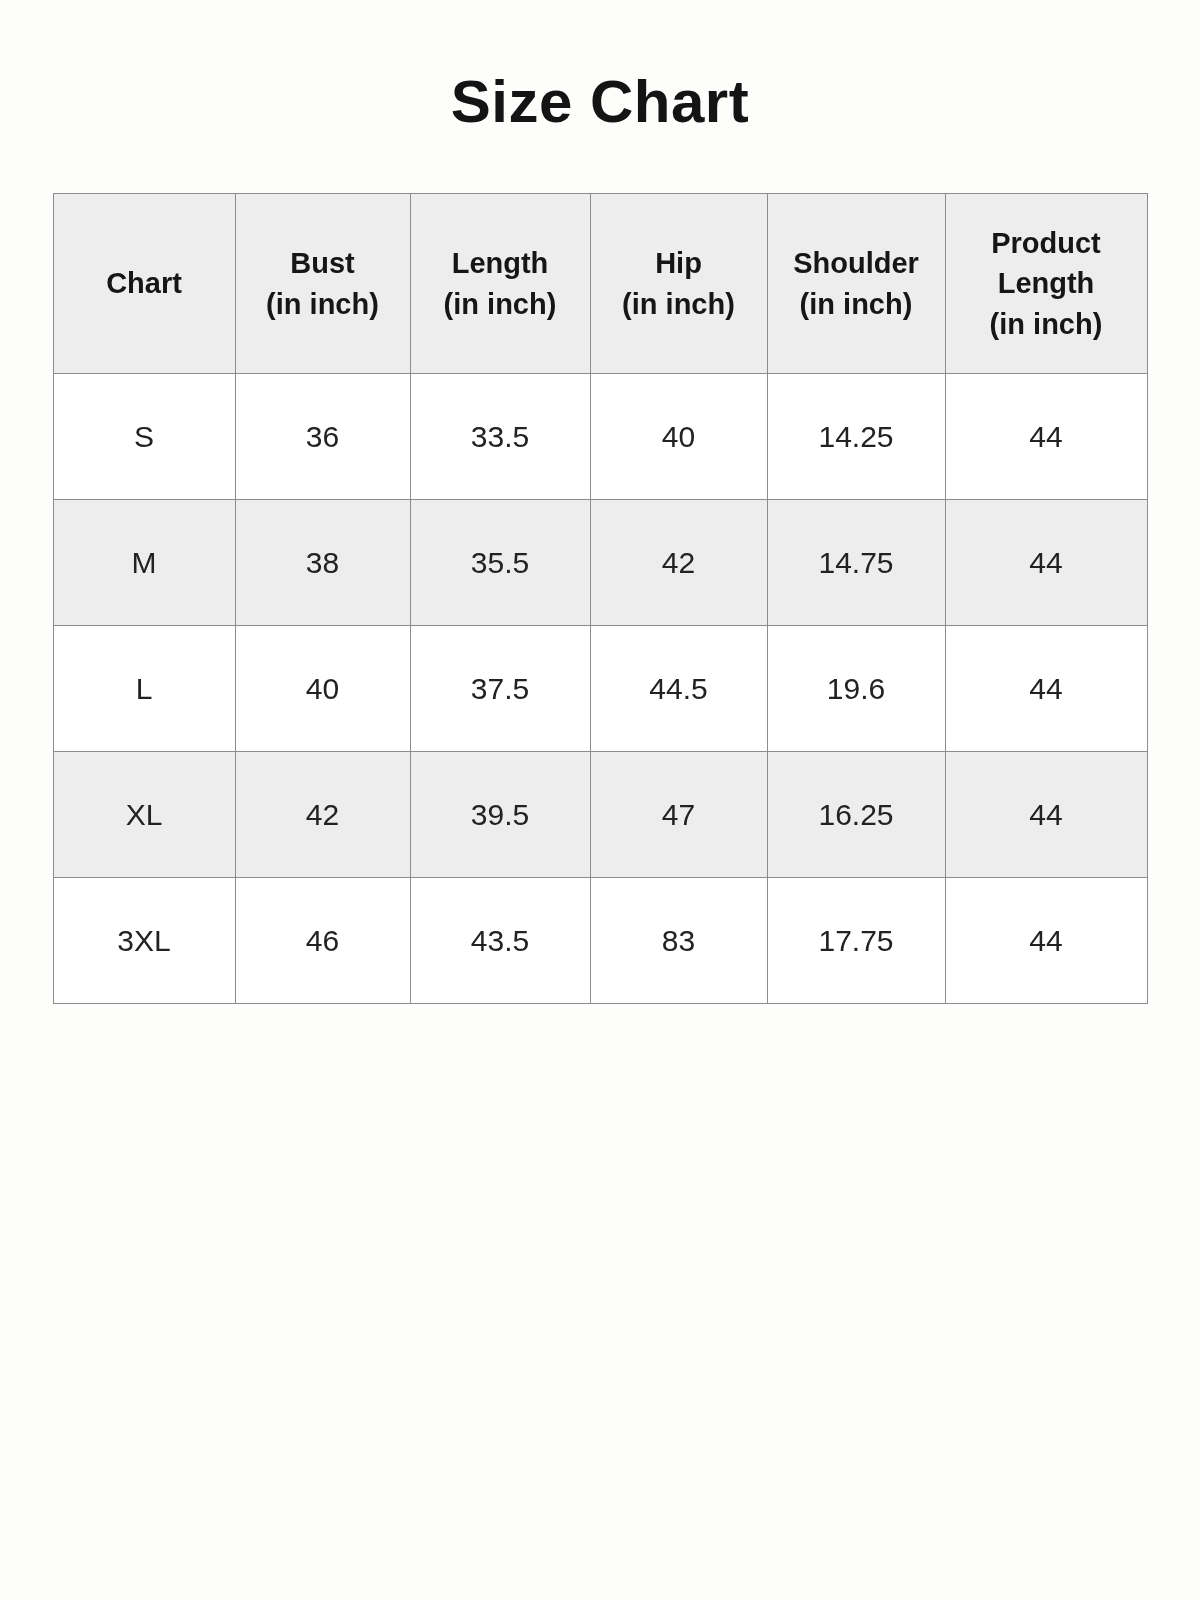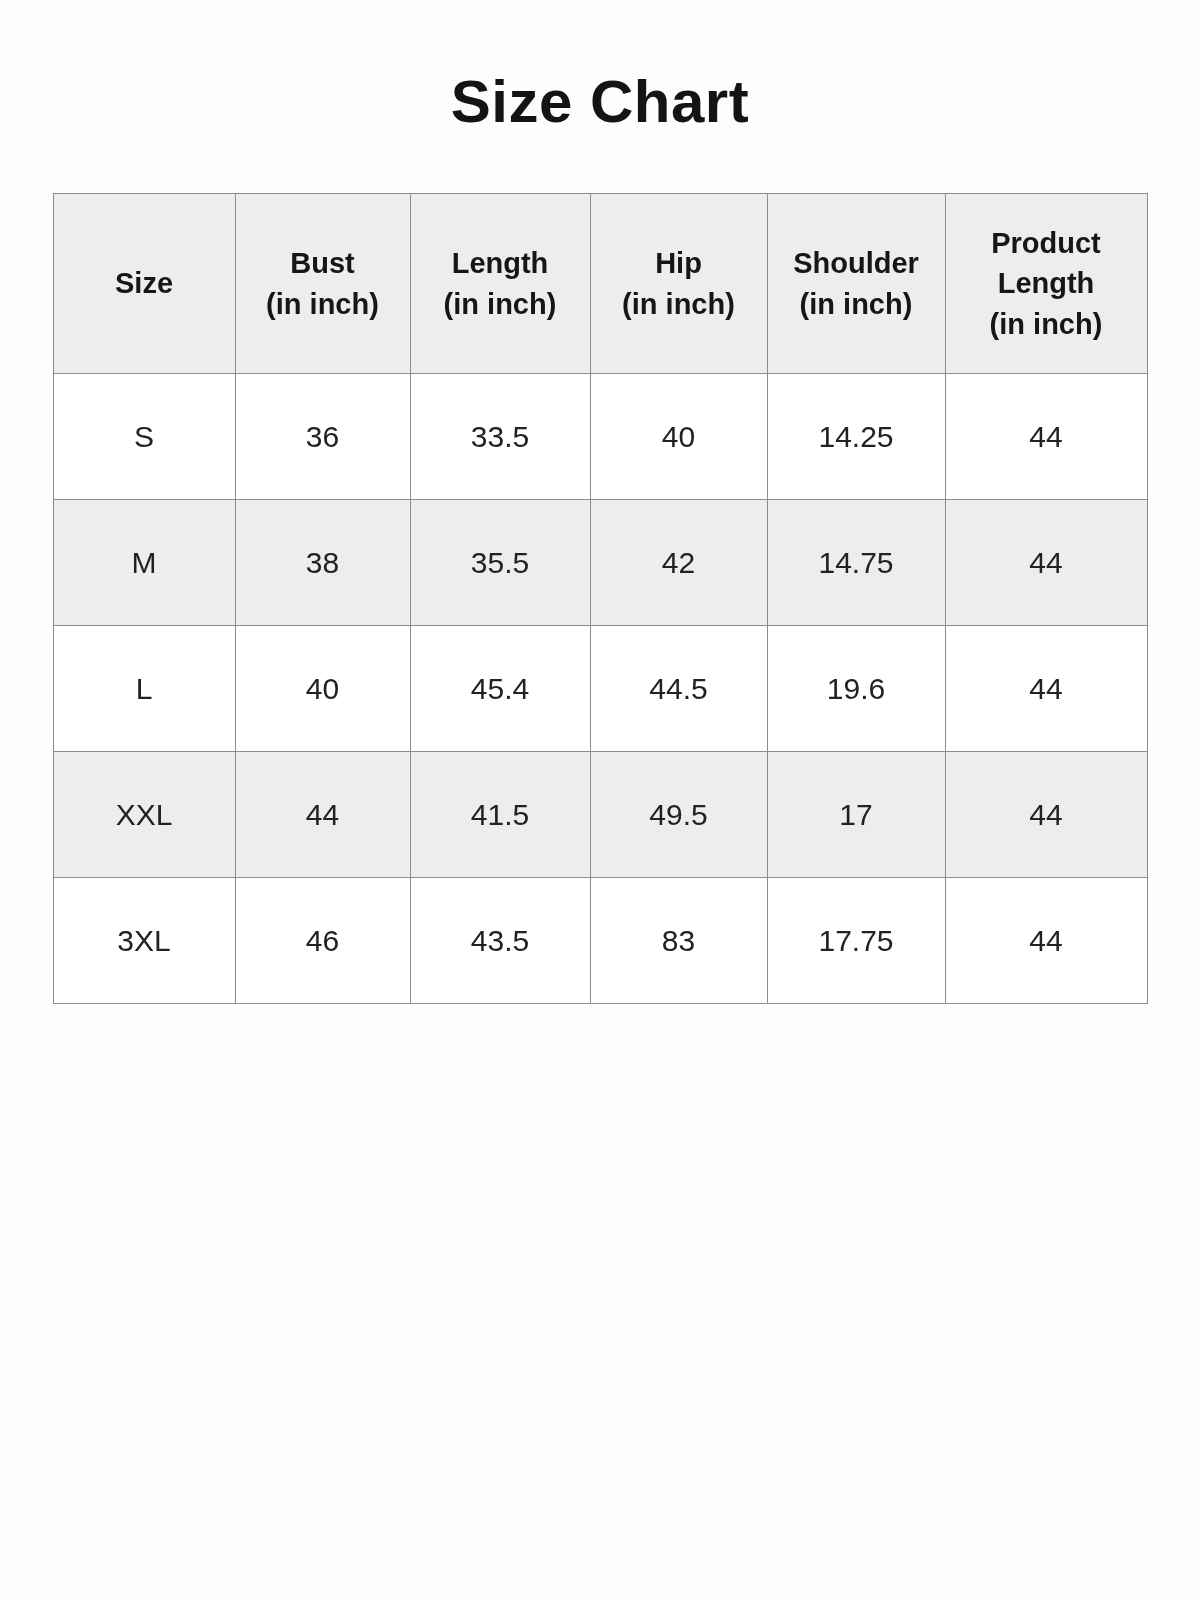--- a/index.html
+++ b/index.html
@@ -74,21 +74,21 @@
       <col style="width:182px">
       <col style="width:175px">
       <col style="width:180px">
       <col style="width:177px">
       <col style="width:178px">
       <col style="width:202px">
     </colgroup>
     <thead>
       <tr>
         <th>
-          <div class="hdr-label">Size</div>
+          <div class="hdr-label">Chart</div>
 
         </th>
         <th>
           <div class="hdr-label">Bust</div>
           <div class="hdr-unit">(in inch)</div>
         </th>
         <th>
           <div class="hdr-label">Length</div>
           <div class="hdr-unit">(in inch)</div>
         </th>
@@ -119,31 +119,31 @@
         <td>M</td>
         <td>38</td>
         <td>35.5</td>
         <td>42</td>
         <td>14.75</td>
         <td>44</td>
       </tr>
       <tr>
         <td>L</td>
         <td>40</td>
-        <td>45.4</td>
+        <td>37.5</td>
         <td>44.5</td>
         <td>19.6</td>
         <td>44</td>
       </tr>
       <tr>
-        <td>XXL</td>
-        <td>44</td>
-        <td>41.5</td>
-        <td>49.5</td>
-        <td>17</td>
+        <td>XL</td>
+        <td>42</td>
+        <td>39.5</td>
+        <td>47</td>
+        <td>16.25</td>
         <td>44</td>
       </tr>
       <tr>
         <td>3XL</td>
         <td>46</td>
         <td>43.5</td>
         <td>83</td>
         <td>17.75</td>
         <td>44</td>
       </tr>

